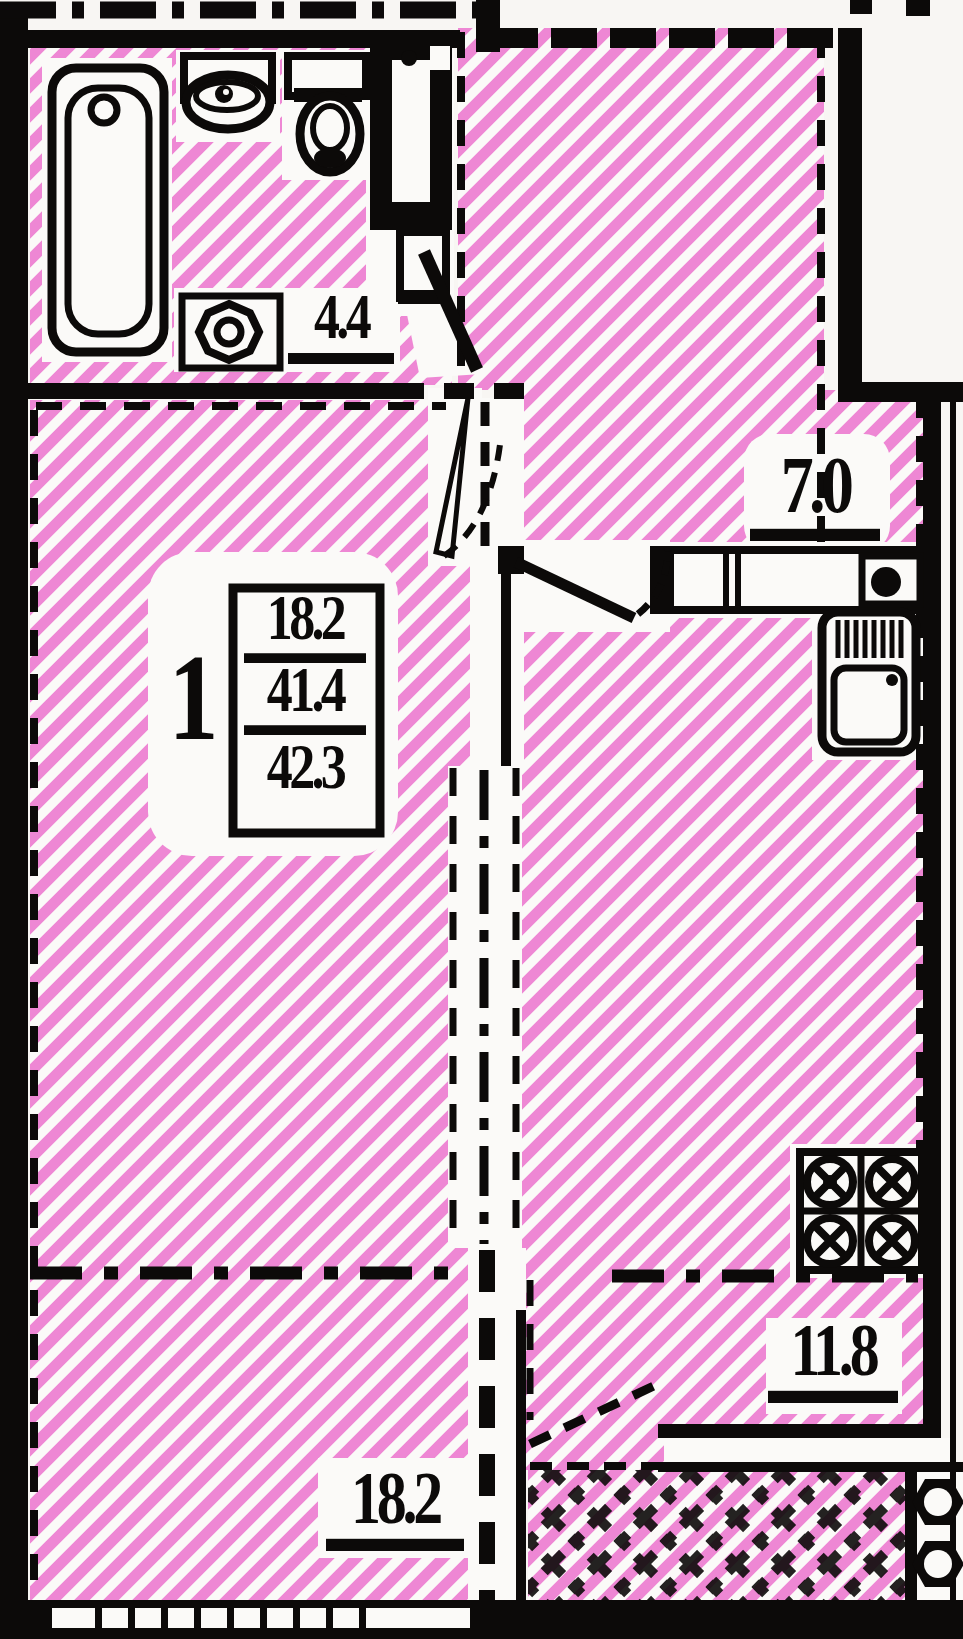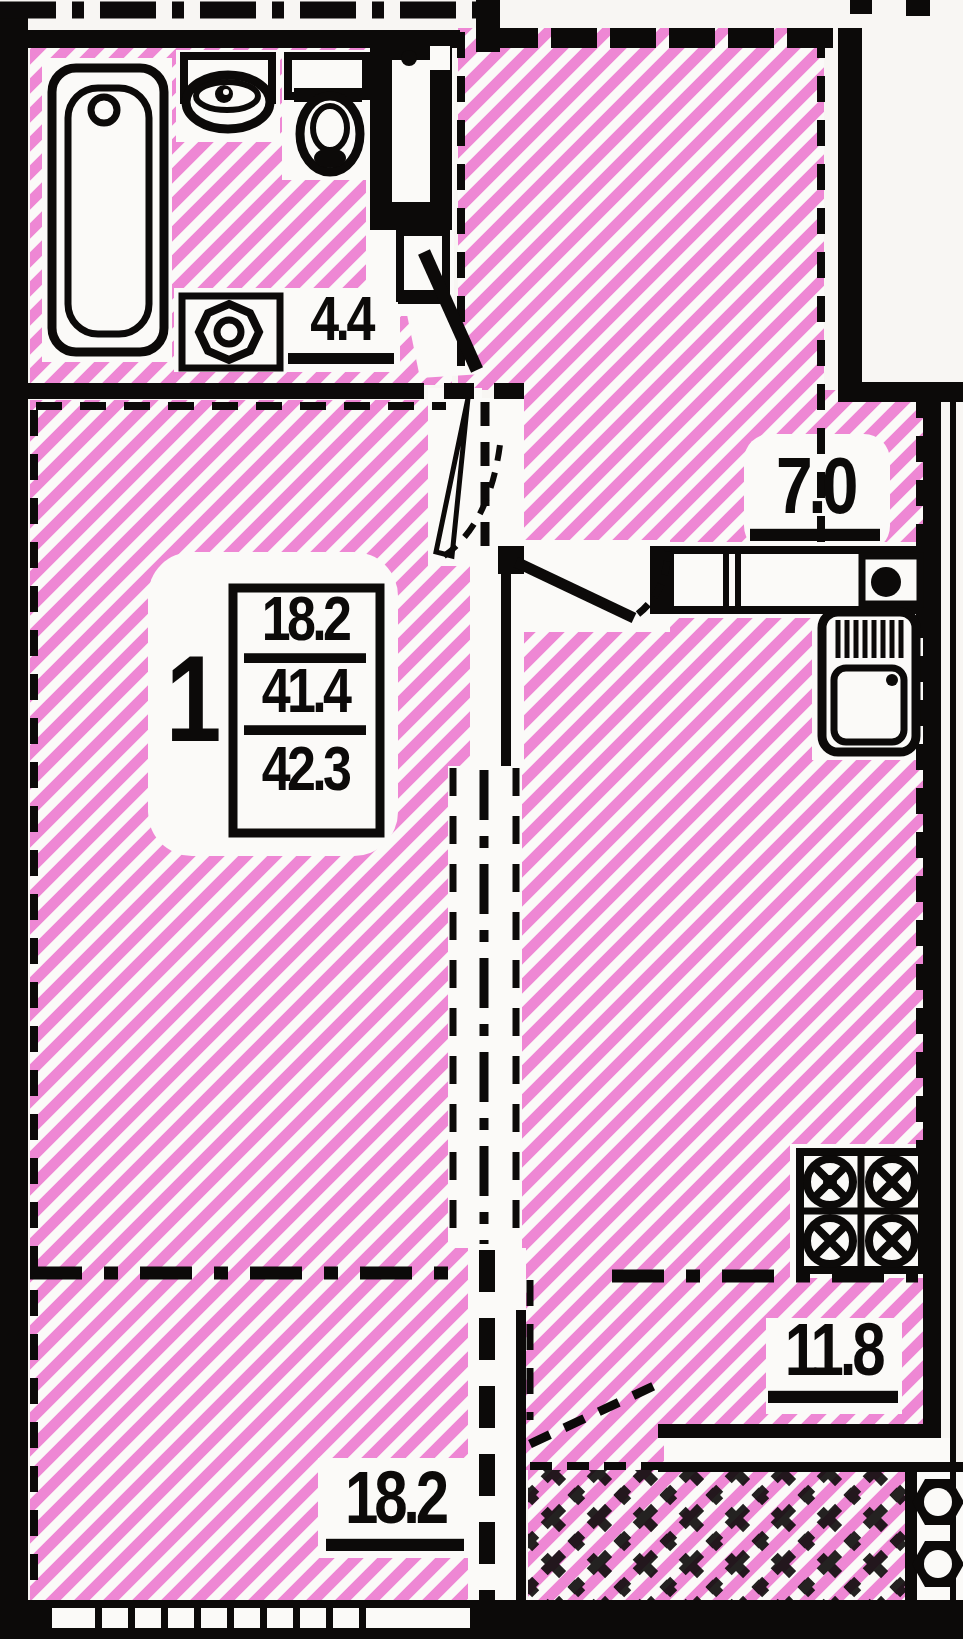--- a/index.html
+++ b/index.html
@@ -1,17 +1,17 @@
 <!DOCTYPE html>
 <html><head>
 <meta charset="utf-8">
 <style>
   html,body{margin:0;padding:0;background:#f8f6f3;}
   #stage{position:relative;width:963px;height:1639px;overflow:hidden;
-         font-family:Liberation Sans, sans-serif;}
+         font-family:Liberation Serif, serif;}
   #stage svg{position:absolute;left:0;top:0;}
   .lbl{position:absolute;color:#0c0a09;font-weight:bold;text-align:center;
        letter-spacing:-0.07em;line-height:1.0;transform:scaleY(1.22);
        transform-origin:center bottom;border-bottom:9px solid #0c0a09;
        padding-bottom:3px;}
   .nou{border-bottom:none;}
   .a44 {left:288px;top:300px;width:106px;font-size:52px;}
   .a70 {left:750px;top:462px;width:130px;font-size:66px;border-bottom-width:10px;}
   .a118{left:768px;top:1330px;width:130px;font-size:60px;border-bottom-width:10px;}
   .a182{left:326px;top:1478px;width:138px;font-size:60px;border-bottom-width:10px;}

